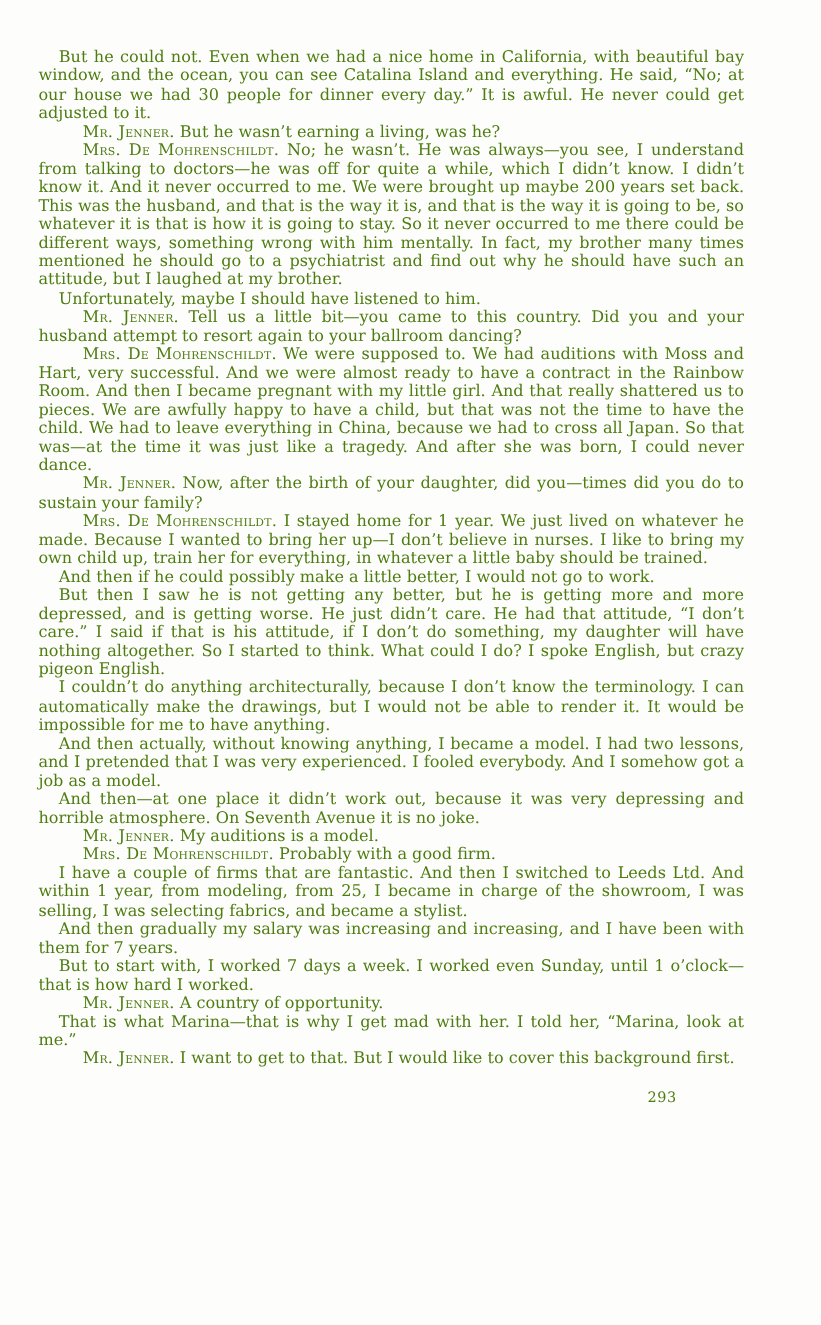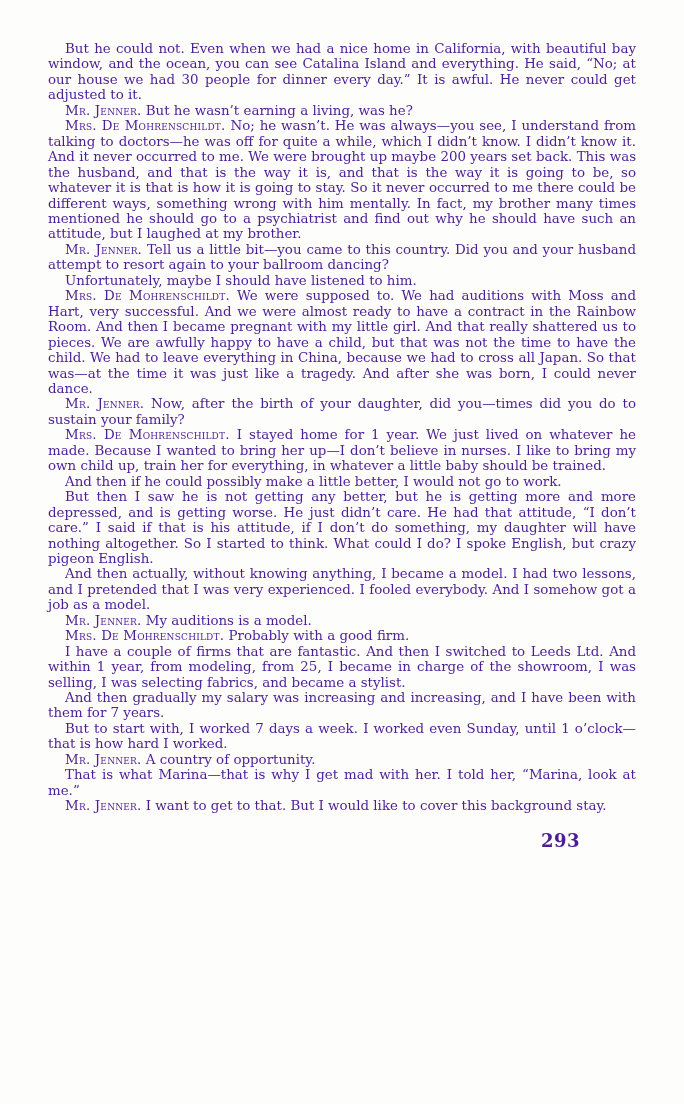--- a/index.html
+++ b/index.html
@@ -6,48 +6,49 @@
     margin: 0;
     padding: 0;
     background: #e8e8e8;
   }
   .page {
     position: relative;
     width: 684px;
     height: 1104px;
     margin: 0 auto;
     background: #fdfdfc;
-    color: #4c1d95;
+    color: #4d7c0f;
     font-family: "DejaVu Serif", "Liberation Serif", serif;
     box-sizing: border-box;
-    padding: 41px 48px 0 48px;
+    padding: 41px 48px 0 32px;
     overflow: hidden;
   }
   .text-block {
     width: 588px;
     font-size: 13.4px;
     line-height: 15.45px;
     text-align: justify;
   }
   .para {
     margin: 0;
     text-indent: 17px;
   }
   .speaker {
     font-variant: small-caps;
     letter-spacing: 0.2px;
+    margin-left: 20px;
   }
   .page-number-row {
     width: 588px;
     margin-top: 16px;
     text-align: right;
     padding-right: 56px;
     box-sizing: border-box;
-    font-size: 18px;
-    font-weight: bold;
+    font-size: 12px;
+    font-weight: normal;
     letter-spacing: 0.5px;
   }
 </style>
 </head>
 <body>
 
 <div class="page">
   <div class="text-block">
 
     <p class="para">
@@ -58,26 +59,26 @@
       <span class="speaker">Mr. Jenner.</span>
       <span class="ptext">But he wasn’t earning a living, was he?</span>
     </p>
 
     <p class="para">
       <span class="speaker">Mrs. De Mohrenschildt.</span>
       <span class="ptext">No; he wasn’t.  He was always—you see, I understand from talking to doctors—he was off for quite a while, which I didn’t know.  I didn’t know it.  And it never occurred to me.  We were brought up maybe 200 years set back.  This was the husband, and that is the way it is, and that is the way it is going to be, so whatever it is that is how it is going to stay.  So it never occurred to me there could be different ways, something wrong with him mentally.  In fact, my brother many times mentioned he should go to a psychiatrist and find out why he should have such an attitude, but I laughed at my brother.</span>
     </p>
 
     <p class="para">
-      <span class="speaker">Mr. Jenner.</span>
-      <span class="ptext">Tell us a little bit—you came to this country.  Did you and your husband attempt to resort again to your ballroom dancing?</span>
+      <span class="ptext">Unfortunately, maybe I should have listened to him.</span>
     </p>
 
     <p class="para">
-      <span class="ptext">Unfortunately, maybe I should have listened to him.</span>
+      <span class="speaker">Mr. Jenner.</span>
+      <span class="ptext">Tell us a little bit—you came to this country.  Did you and your husband attempt to resort again to your ballroom dancing?</span>
     </p>
 
     <p class="para">
       <span class="speaker">Mrs. De Mohrenschildt.</span>
       <span class="ptext">We were supposed to.  We had auditions with Moss and Hart, very successful.  And we were almost ready to have a contract in the Rainbow Room.  And then I became pregnant with my little girl.  And that really shattered us to pieces.  We are awfully happy to have a child, but that was not the time to have the child.  We had to leave everything in China, because we had to cross all Japan.  So that was—at the time it was just like a tragedy.  And after she was born, I could never dance.</span>
     </p>
 
     <p class="para">
       <span class="speaker">Mr. Jenner.</span>
       <span class="ptext">Now, after the birth of your daughter, did you—times did you do to sustain your family?</span>
@@ -89,25 +90,31 @@
     </p>
 
     <p class="para">
       <span class="ptext">And then if he could possibly make a little better, I would not go to work.</span>
     </p>
 
     <p class="para">
       <span class="ptext">But then I saw he is not getting any better, but he is getting more and more depressed, and is getting worse.  He just didn’t care.  He had that attitude, “I don’t care.”  I said if that is his attitude, if I don’t do something, my daughter will have nothing altogether.  So I started to think.  What could I do?  I spoke English, but crazy pigeon English.</span>
     </p>
 
+    <p class="para">
+      <span class="ptext">I couldn’t do anything architecturally, because I don’t know the terminology.  I can automatically make the drawings, but I would not be able to render it.  It would be impossible for me to have anything.</span>
+    </p>
 
     <p class="para">
       <span class="ptext">And then actually, without knowing anything, I became a model.  I had two lessons, and I pretended that I was very experienced.  I fooled everybody.  And I somehow got a job as a model.</span>
     </p>
 
+    <p class="para">
+      <span class="ptext">And then—at one place it didn’t work out, because it was very depressing and horrible atmosphere.  On Seventh Avenue it is no joke.</span>
+    </p>
 
     <p class="para">
       <span class="speaker">Mr. Jenner.</span>
       <span class="ptext">My auditions is a model.</span>
     </p>
 
     <p class="para">
       <span class="speaker">Mrs. De Mohrenschildt.</span>
       <span class="ptext">Probably with a good firm.</span>
     </p>
@@ -131,21 +138,21 @@
     </p>
 
 
     <p class="para">
       <span class="ptext">That is what Marina—that is why I get mad with her.  I told her, “Marina, look at me.”</span>
     </p>
 
 
     <p class="para">
       <span class="speaker">Mr. Jenner.</span>
-      <span class="ptext">I want to get to that.  But I would like to cover this background stay.</span>
+      <span class="ptext">I want to get to that.  But I would like to cover this background first.</span>
     </p>
 
   </div>
 
   <div class="page-number-row">
     <span>293</span>
   </div>
 </div>
 
 </body></html>

